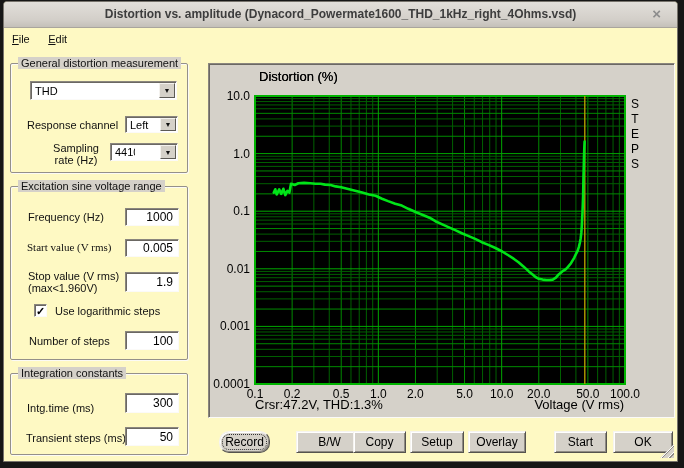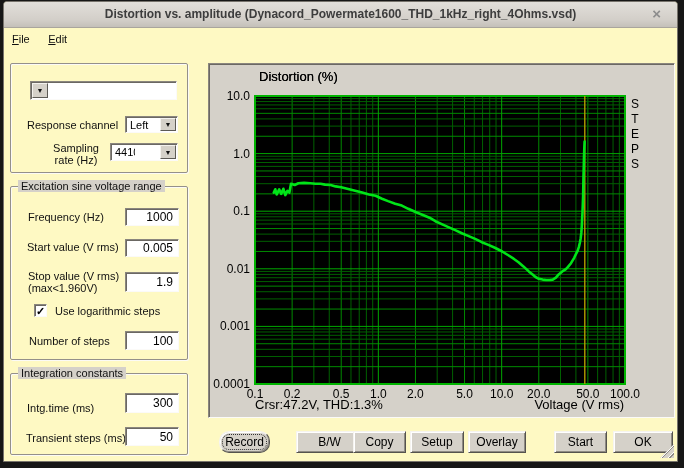--- a/index.html
+++ b/index.html
@@ -41,41 +41,43 @@
     <div class="title">Distortion vs. amplitude (Dynacord_Powermate1600_THD_1kHz_right_4Ohms.vsd)</div>
     <div class="close-x">×</div>
   </div>
 
   <div class="menubar">
     <span class="menu-item">File</span>
     <span class="menu-item">Edit</span>
   </div>
 
   <div class="gb" style="left:6px; top:61px; width:178px; height:110px;">
+    <span class="gb-label">General distortion measurement</span>
     <div class="combo" style="left:19px; top:17px; width:147px; height:19px;">
+      <span class="val">THD</span>
       <span class="dd">▼</span>
     </div>
     <span class="lbl" style="left:16px; top:55px;">Response channel</span>
     <div class="combo" style="left:114px; top:52px; width:53px; height:17px;">
       <span class="val">Left</span>
       <span class="dd">▼</span>
     </div>
     <span class="lbl" style="left:34px; top:78px; width:62px; text-align:center;">Sampling
 rate (Hz)</span>
     <div class="combo" style="left:99px; top:79px; width:68px; height:18px;gap:24px;">
       <span class="val">44100</span>
       <span class="dd">▼</span>
     </div>
   </div>
 
   <div class="gb" style="left:6px; top:184px; width:178px; height:174px;">
     <span class="gb-label">Excitation sine voltage range</span>
     <span class="lbl" style="left:17px; top:24px;">Frequency (Hz)</span>
     <input class="tb" style="left: 114px; top: 21px; width: 54px; height: 18px;" value="1000">
-    <span class="lbl" style="left:16px; top:54px;">Start value (V rms)</span>
+    <span class="lbl" style="left:16px; top:54px;font-family:Liberation Serif, serif;">Start value (V rms)</span>
     <input class="tb" style="left: 114px; top: 52px; width: 54px; height: 18px;" value="0.005">
     <span class="lbl" style="left:17px; top:83px;">Stop value (V rms)
  (max&lt;1.960V)</span>
     <input class="tb" style="left: 114px; top: 85px; width: 54px; height: 20px;" value="1.9">
     <span class="checkbox" style="left:23px; top:117px;">✓</span>
     <span class="lbl" style="left:44px; top:118px;">Use logarithmic steps</span>
     <span class="lbl" style="left:18px; top:148px;">Number of steps</span>
     <input class="tb" style="left: 114px; top: 144px; width: 54px; height: 19px;" value="100">
   </div>
 

